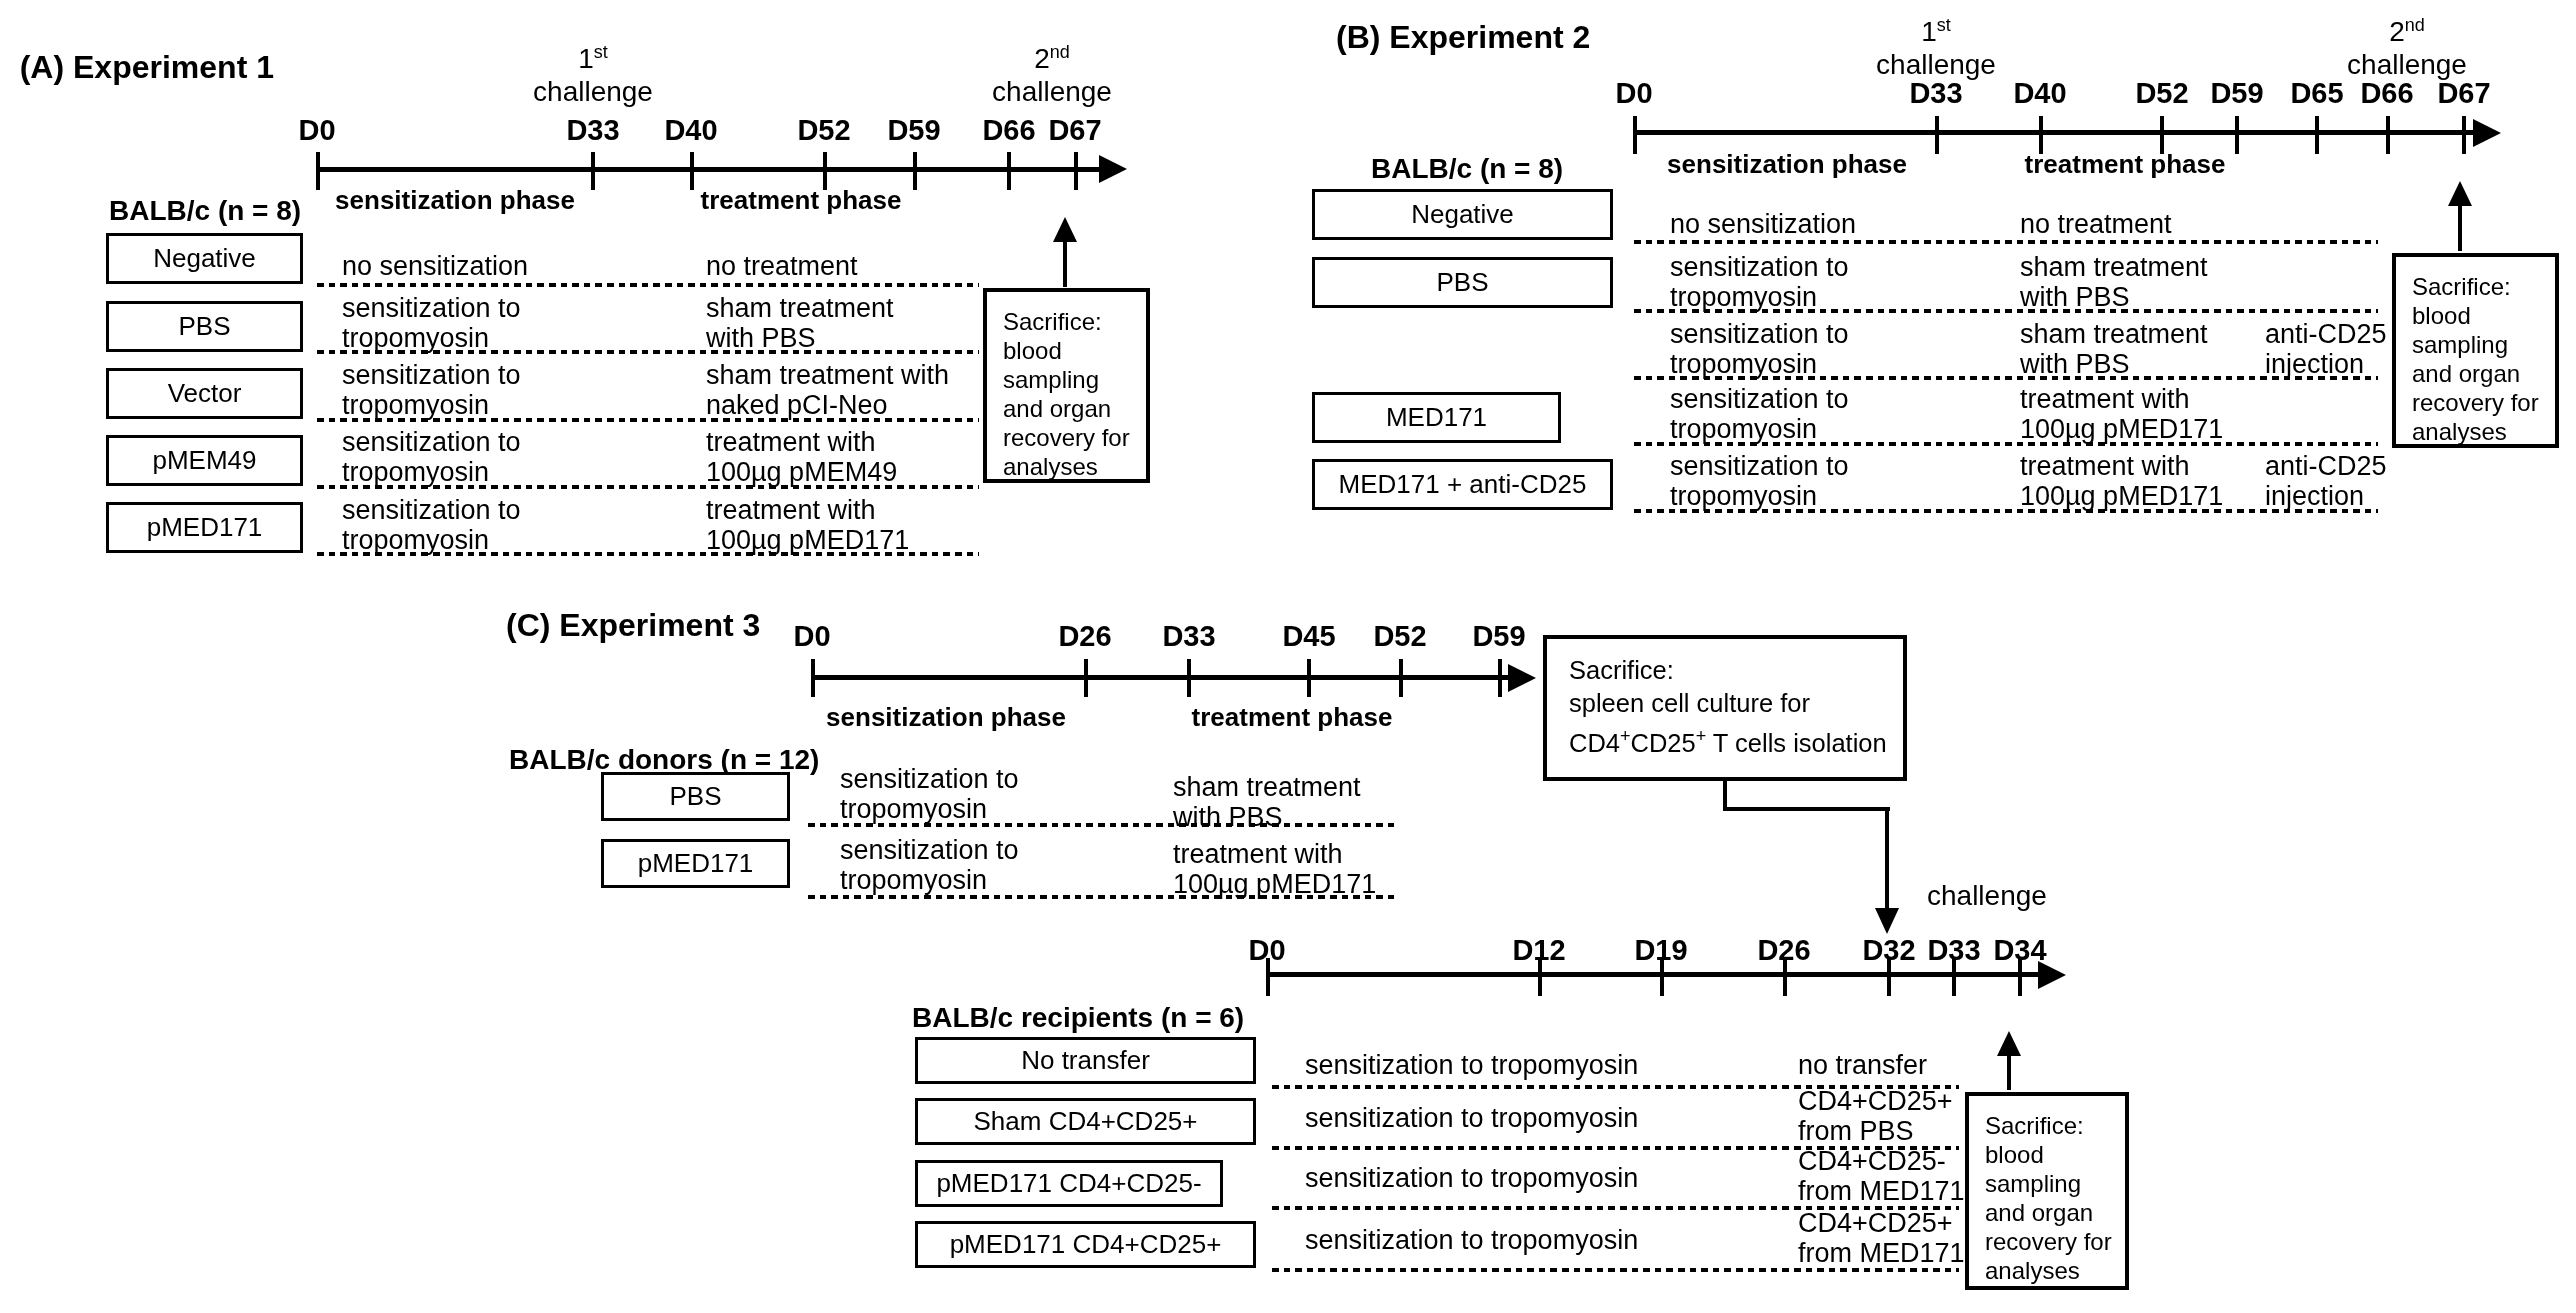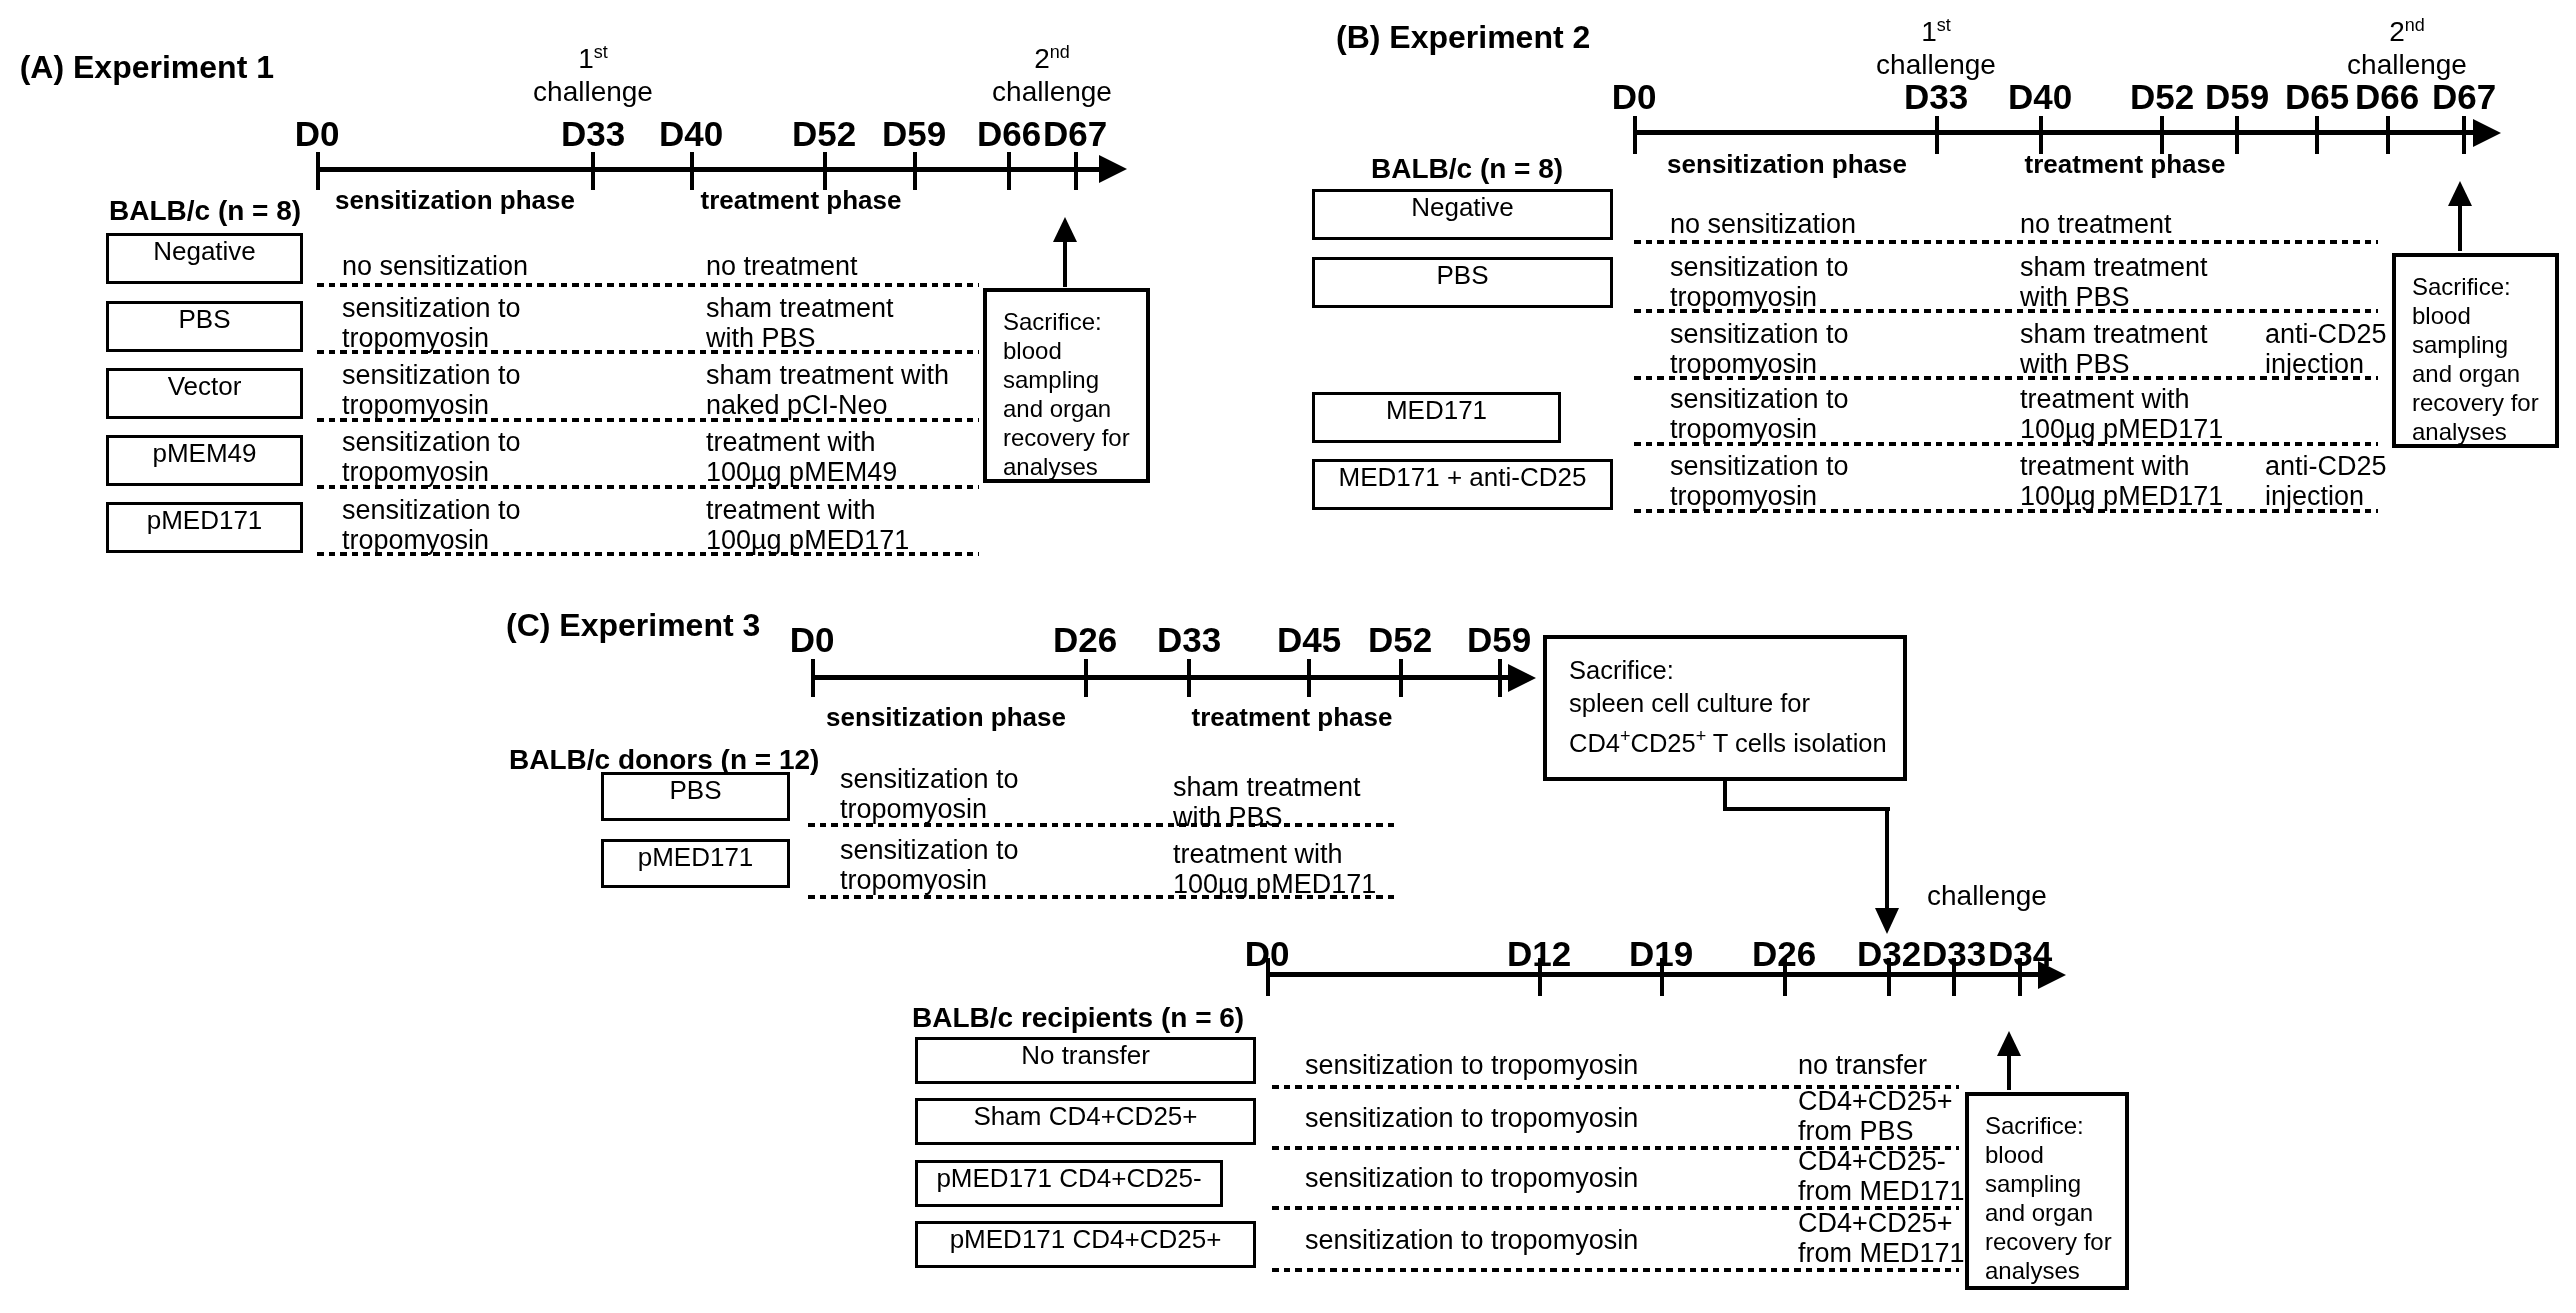--- a/index.html
+++ b/index.html
@@ -5,22 +5,22 @@
   html,body{margin:0;padding:0;background:#fff}
   #canvas{position:relative;width:2576px;height:1314px;background:#fff;color:#000;
           font-family:"Liberation Sans",sans-serif;overflow:hidden}
   .ab{position:absolute}
   .ttl{font-size:32px;font-weight:bold;white-space:nowrap}
   .co{font-size:28px;font-weight:bold;white-space:nowrap}
   .ph{font-size:26px;font-weight:bold;white-space:nowrap;transform:translateX(-50%)}
   .ch{font-size:28px;line-height:33px;text-align:center;white-space:nowrap;transform:translateX(-50%)}
   .ax{height:5.1px;background:#000}
   .tk{width:3.6px;height:38px;background:#000}
-  .tl{font-size:35px;font-weight:bold;white-space:nowrap;transform:translateX(-50%)}
-  .gb{border:3.6px solid #000;box-sizing:border-box;background:#fff;display:flex;
+  .tl{font-size:29px;font-weight:bold;white-space:nowrap;transform:translateX(-50%)}
+  .gb{border:3.6px solid #000;box-sizing:border-box;background:#fff;display:flex;align-items:center;
       justify-content:center;font-size:26px;white-space:nowrap}
   .rw{font-size:27px;line-height:30px;white-space:nowrap}
   .rw span{display:block}
   .dt{height:4.4px;background:repeating-linear-gradient(90deg,#000 0 6.6px,transparent 6.6px 11.6px)}
   .sb{border:4.4px solid #000;box-sizing:border-box;background:#fff;font-size:24px;line-height:29px;
       padding:14.6px 2.9px 0 16px;white-space:nowrap}
   .sb span{display:block}
   .sb2{border:4.4px solid #000;box-sizing:border-box;background:#fff;font-size:25.5px;line-height:33px;
       padding:14.6px 5.8px 0 22px;white-space:nowrap}
   .vl{width:4.4px;background:#000}

